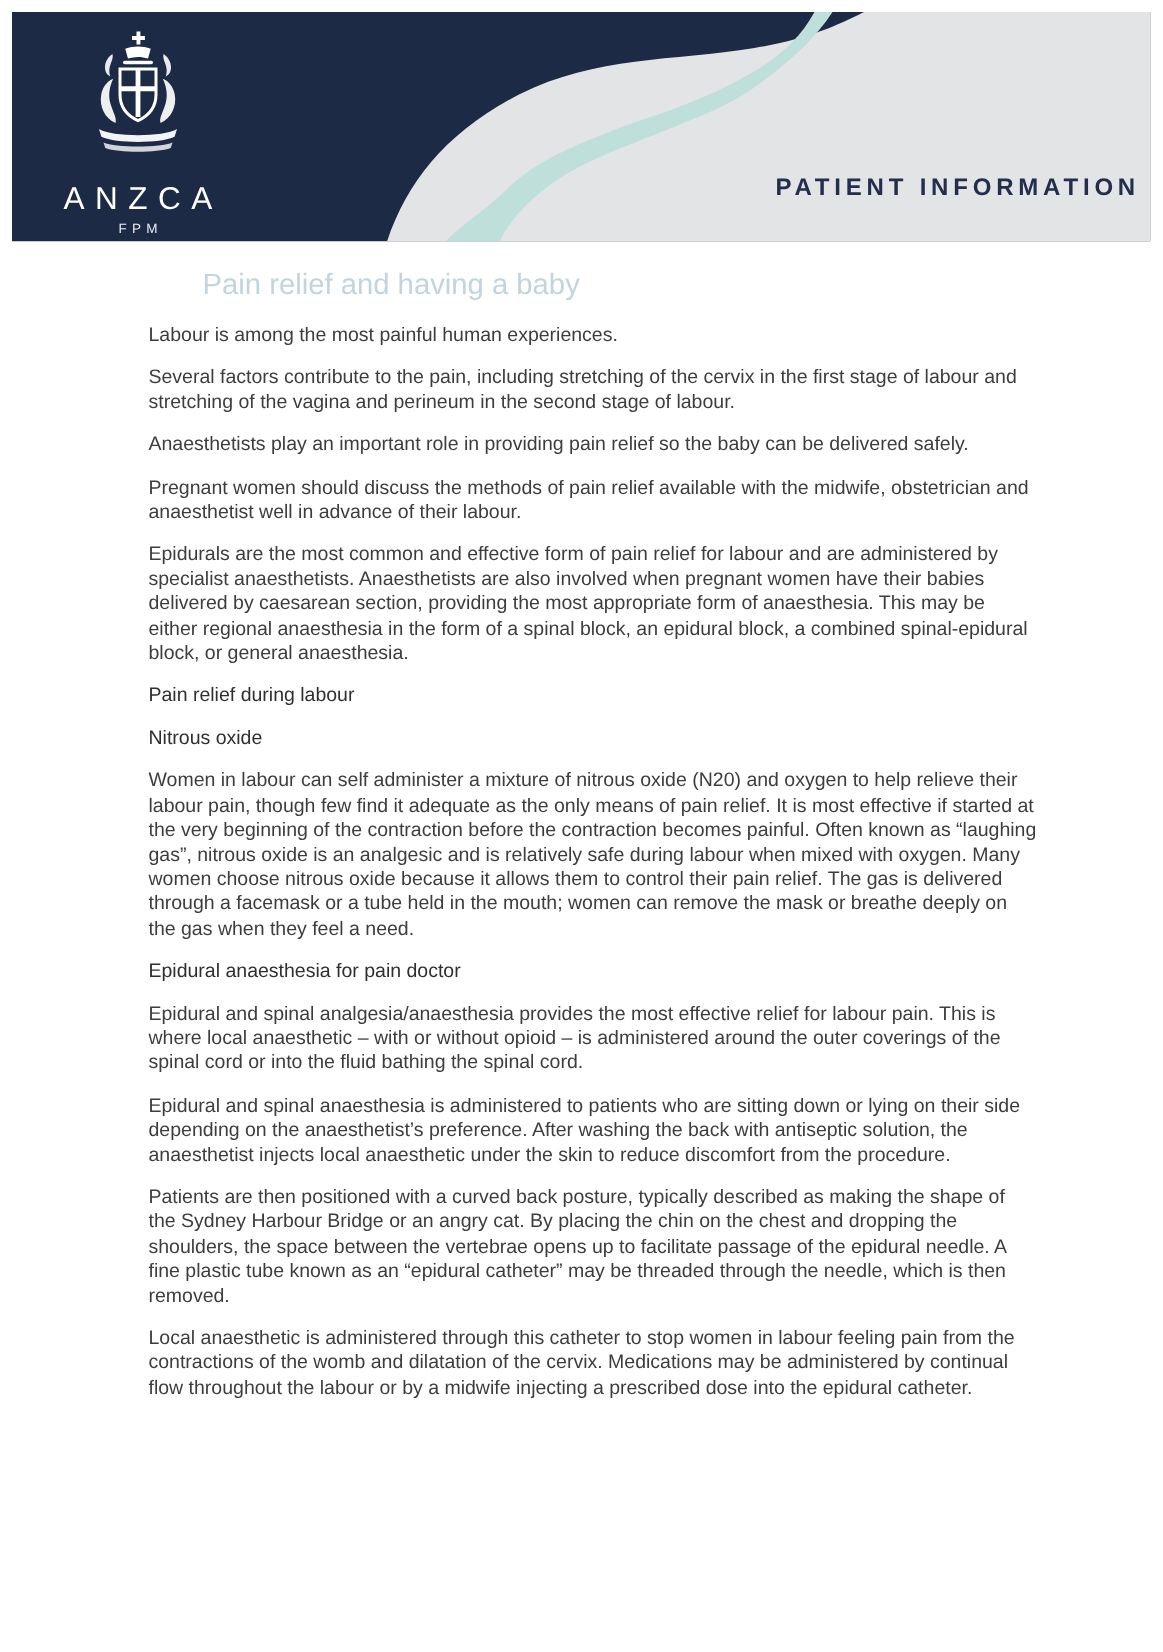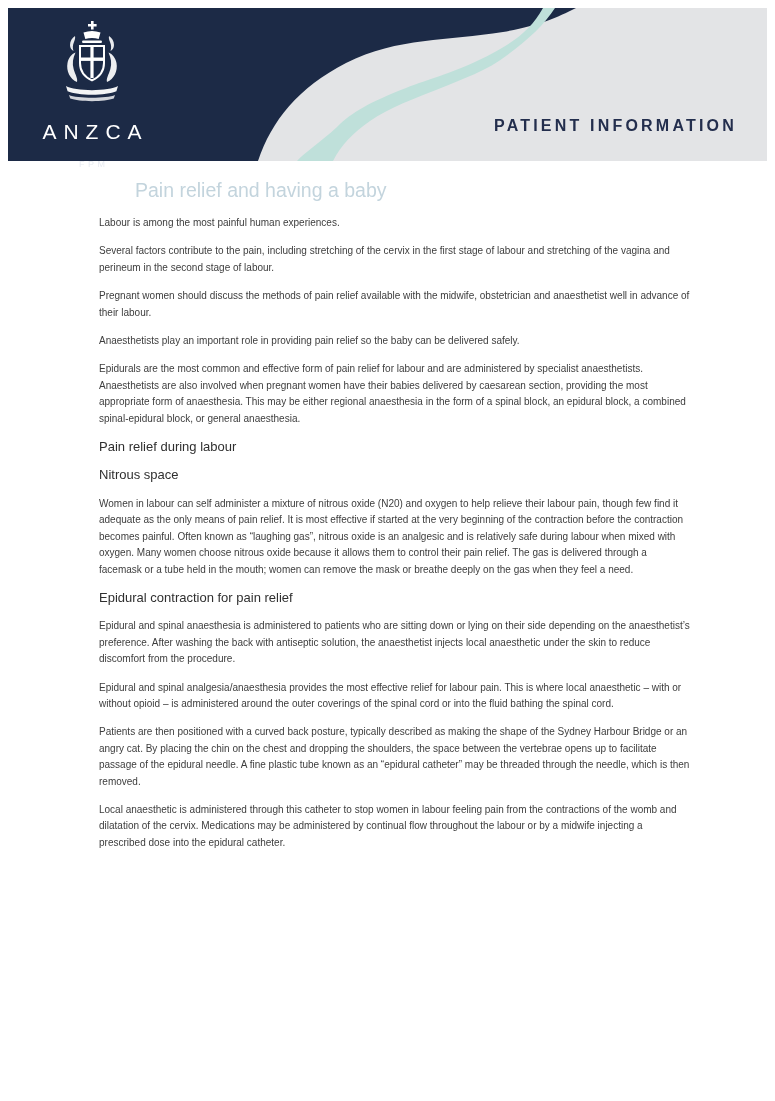--- a/index.html
+++ b/index.html
@@ -39,26 +39,26 @@
     font-weight: 400;
     color: #ffffff;
     margin-top: 2px;
     padding-left: 7px; 
   }
   .logo-sub {
     font-size: 9px;
     letter-spacing: 3.5px;
     font-weight: 400;
     color: #e8ebf1;
-    margin-top: 15px;
+    margin-top: 2px;
     padding-left: 3.5px;
   }
   .banner-label {
     position: absolute;
-    right: 30px; top: 109px;
+    right: 7px; top: 109px;
     font-size: 16px;
     font-weight: 700;
     letter-spacing: 3.2px;
     color: #232e4d;
     white-space: nowrap;
   }
 
   
   .content {
     position: absolute;
@@ -67,21 +67,21 @@
     color: #3d3d3d;
   }
   .doc-title {
     font-size: 19.5px;
     font-weight: 400;
     color: #c3d4dd;
     margin-bottom: 13px;
     margin-left: 36px;
   }
   .content p.paragraph {
-    font-size: 10px;
+    font-size: 13px;
     line-height: 16.4px;
     margin-bottom: 12px;
     color: #3d3d3d;
   }
   .content h3.heading {
     font-size: 13px;
     line-height: 16.4px;
     font-weight: 400;
     margin-bottom: 12px;
     color: #2f2f2f;
@@ -162,29 +162,29 @@
     </div>
 
     <div class="banner-label">PATIENT INFORMATION</div>
   </div>
 
   <div class="content">
     <h1 class="doc-title">Pain relief and having a baby</h1>
     <div>
         <p class="paragraph">Labour is among the most painful human experiences.</p>
         <p class="paragraph">Several factors contribute to the pain, including stretching of the cervix in the first stage of labour and stretching of the vagina and perineum in the second stage of labour.</p>
+        <p class="paragraph">Anaesthetists play an important role in providing pain relief so the baby can be delivered safely.</p>
         <p class="paragraph">Pregnant women should discuss the methods of pain relief available with the midwife, obstetrician and anaesthetist well in advance of their labour.</p>
-        <p class="paragraph">Anaesthetists play an important role in providing pain relief so the baby can be delivered safely.</p>
         <p class="paragraph">Epidurals are the most common and effective form of pain relief for labour and are administered by specialist anaesthetists. Anaesthetists are also involved when pregnant women have their babies delivered by caesarean section, providing the most appropriate form of anaesthesia. This may be either regional anaesthesia in the form of a spinal block, an epidural block, a combined spinal-epidural block, or general anaesthesia.</p>
         <h3 class="heading">Pain relief during labour</h3>
-        <h3 class="heading">Nitrous space</h3>
+        <h3 class="heading">Nitrous oxide</h3>
         <p class="paragraph">Women in labour can self administer a mixture of nitrous oxide (N20) and oxygen to help relieve their labour pain, though few find it adequate as the only means of pain relief. It is most effective if started at the very beginning of the contraction before the contraction becomes painful. Often known as “laughing gas”, nitrous oxide is an analgesic and is relatively safe during labour when mixed with oxygen. Many women choose nitrous oxide because it allows them to control their pain relief. The gas is delivered through a facemask or a tube held in the mouth; women can remove the mask or breathe deeply on the gas when they feel a need.</p>
-        <h3 class="heading">Epidural contraction for pain relief</h3>
+        <h3 class="heading">Epidural anaesthesia for pain doctor</h3>
+        <p class="paragraph">Epidural and spinal analgesia/anaesthesia provides the most effective relief for labour pain. This is where local anaesthetic – with or without opioid – is administered around the outer coverings of the spinal cord or into the fluid bathing the spinal cord.</p>
         <p class="paragraph">Epidural and spinal anaesthesia is administered to patients who are sitting down or lying on their side depending on the anaesthetist’s preference. After washing the back with antiseptic solution, the anaesthetist injects local anaesthetic under the skin to reduce discomfort from the procedure.</p>
-        <p class="paragraph">Epidural and spinal analgesia/anaesthesia provides the most effective relief for labour pain. This is where local anaesthetic – with or without opioid – is administered around the outer coverings of the spinal cord or into the fluid bathing the spinal cord.</p>
         <p class="paragraph">Patients are then positioned with a curved back posture, typically described as making the shape of the Sydney Harbour Bridge or an angry cat. By placing the chin on the chest and dropping the shoulders, the space between the vertebrae opens up to facilitate passage of the epidural needle. A fine plastic tube known as an “epidural catheter” may be threaded through the needle, which is then removed.</p>
         <p class="paragraph">Local anaesthetic is administered through this catheter to stop women in labour feeling pain from the contractions of the womb and dilatation of the cervix. Medications may be administered by continual flow throughout the labour or by a midwife injecting a prescribed dose into the epidural catheter.</p>
       </div>
   </div>
 
   <div class="footer">
     <div class="f-bold">Australian and New Zealand</div>
     <div class="f-bold">College of Anaesthetists</div>
     <div class="f-light">&amp; the Faculty of Pain Medicine</div>
   </div>

